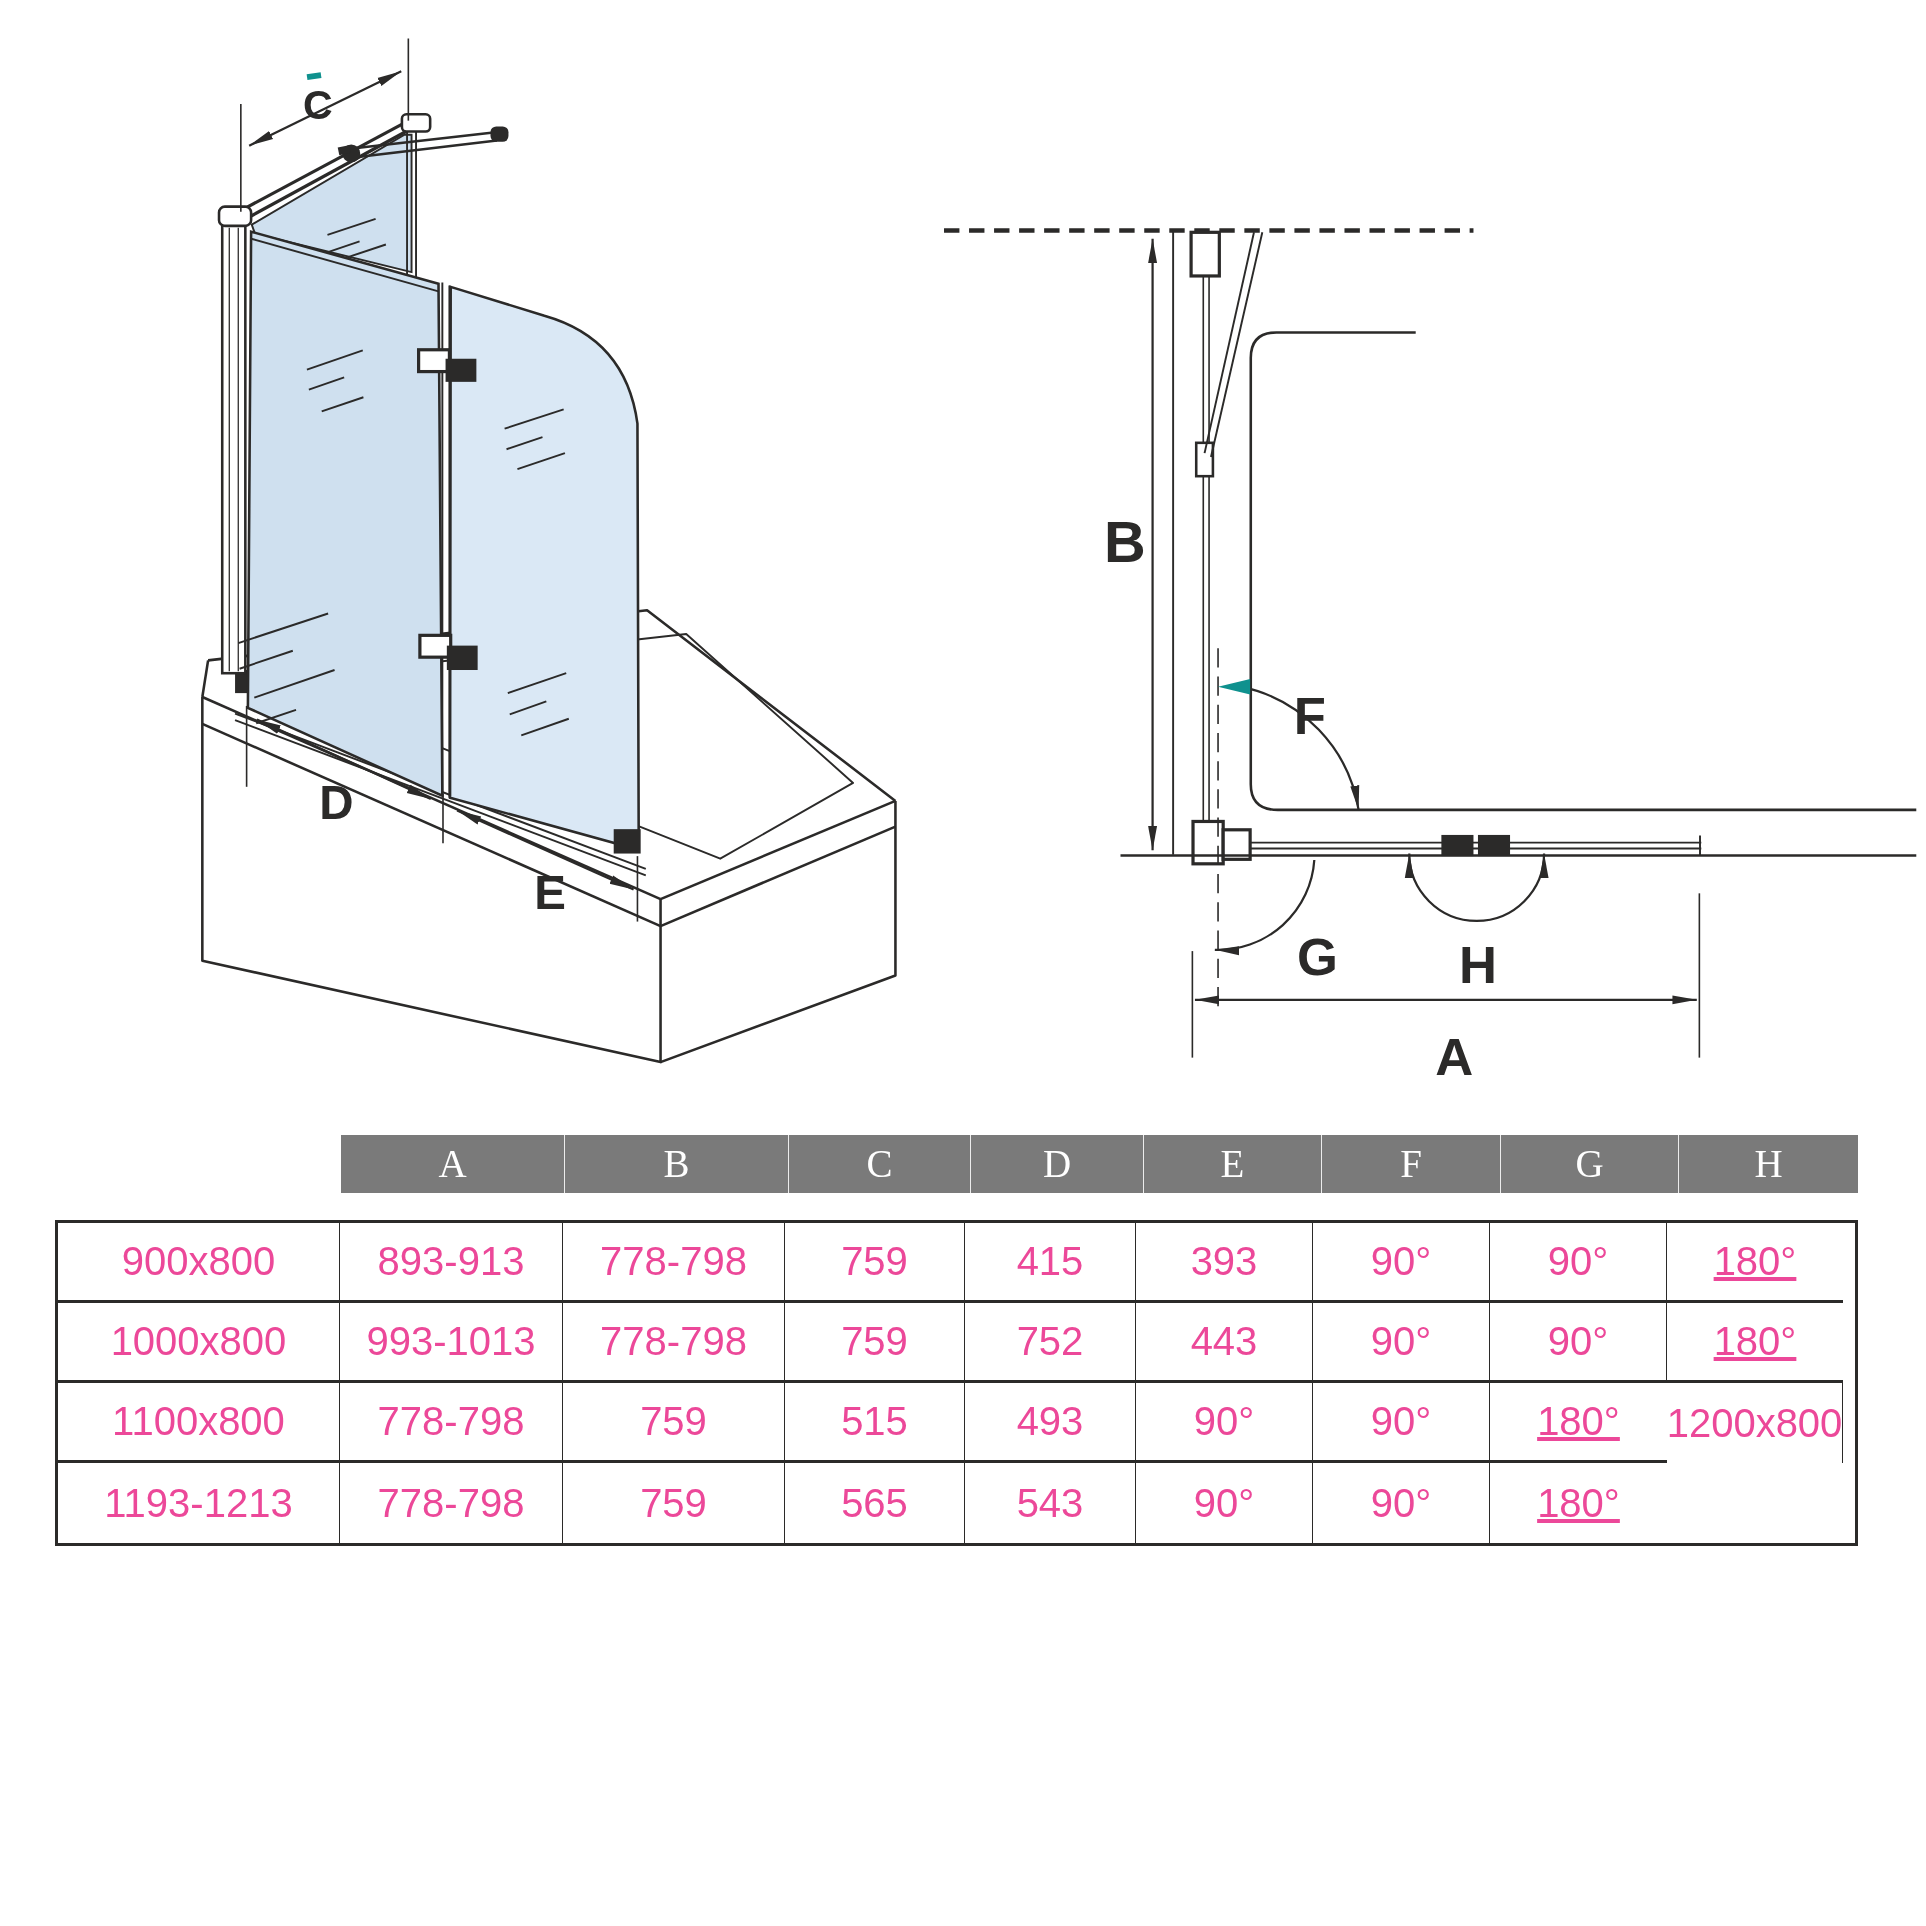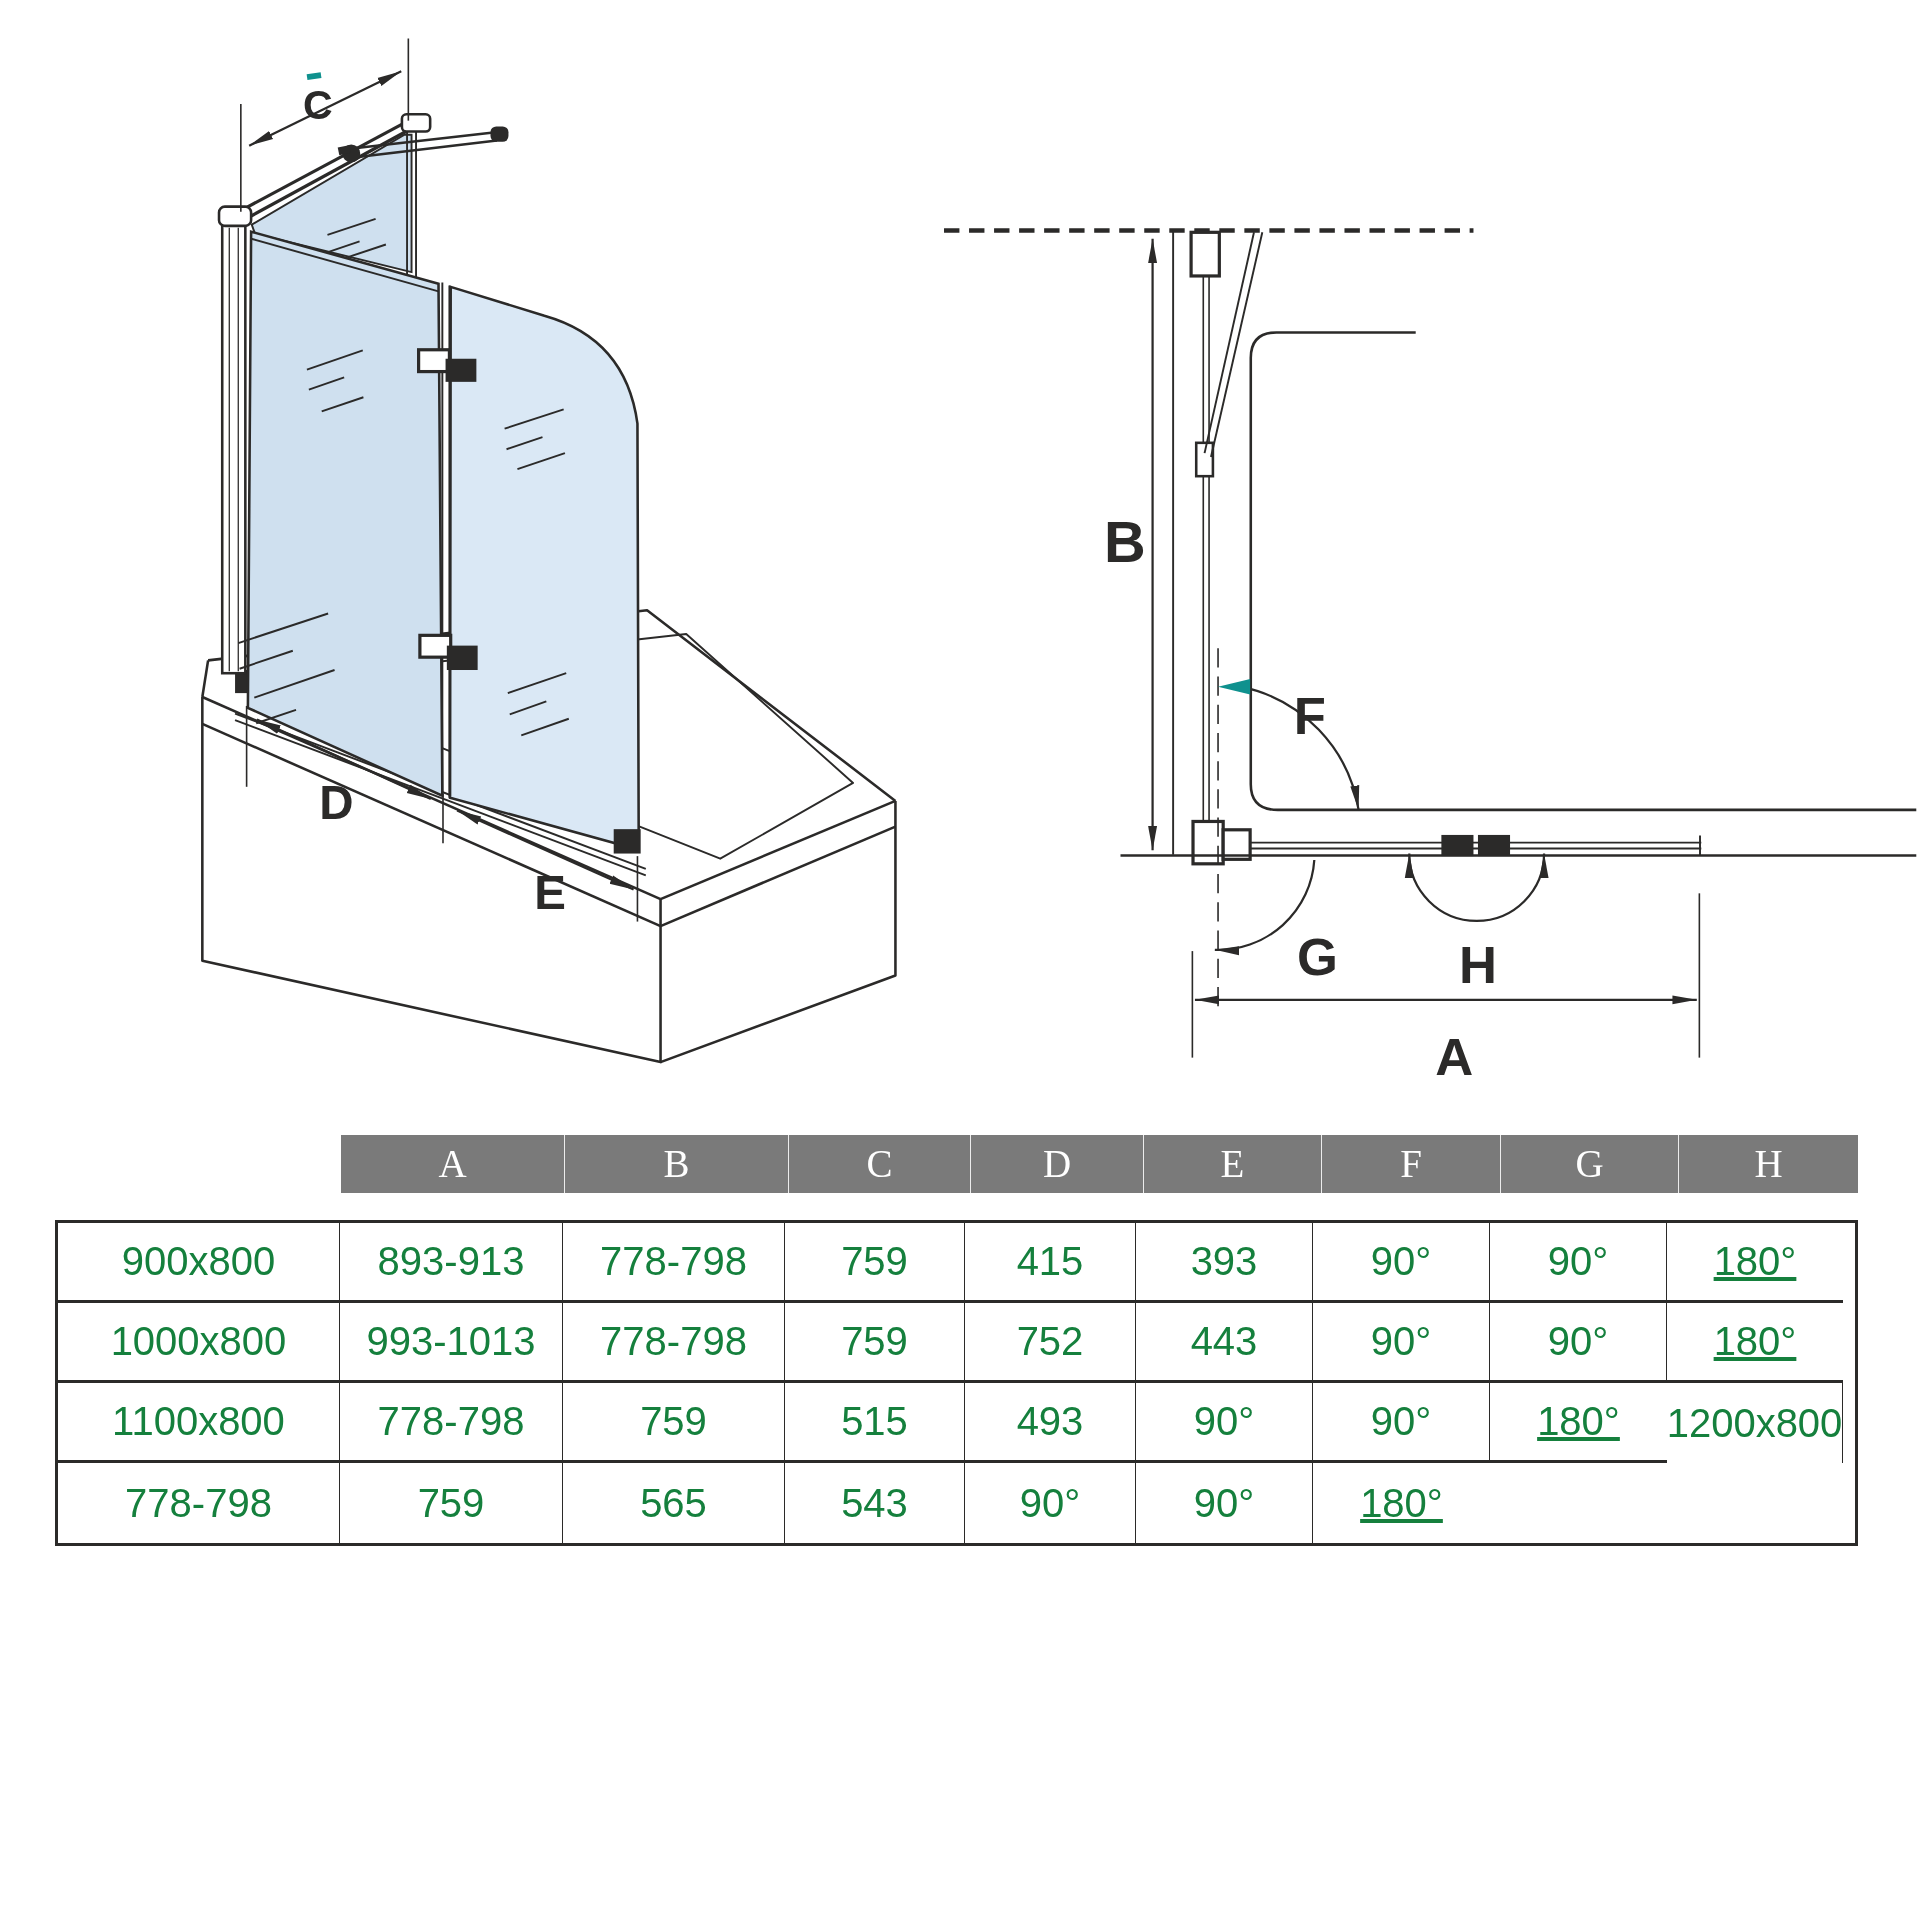--- a/index.html
+++ b/index.html
@@ -21,21 +21,21 @@
     background:#7a7a7a;display:flex;}
   .dims-col{height:100%;display:flex;align-items:center;justify-content:center;
     color:#ffffff;font-family:"Liberation Serif",serif;font-weight:normal;
     font-size:39px;border-left:1.9px solid #ececec;box-sizing:border-box;}
   .dims-col:first-child{border-left:none;}
   .dims-body{position:absolute;left:0;top:87px;width:1803px;
     border:3.2px solid #2b2a29;box-sizing:border-box;display:grid;
     grid-template-columns:282px 223px 222px 180px 171px 177px 177px 177px 176px;
     grid-auto-rows:80px;}
   .cell{display:flex;align-items:center;justify-content:center;
-    font-size:40px;color:#15803d;border-right:1.9px solid #2b2a29;
+    font-size:40px;color:#ec4899;border-right:1.9px solid #2b2a29;
     border-bottom:3.2px solid #2b2a29;box-sizing:border-box;background:#fff;}
   .cell.lastcol{border-right:none;text-decoration:underline;}
   .cell.lastrow{border-bottom:none;}
 </style>
 </head>
 <body>
 
 <div class="stage">
 
   <svg id="leftDiag" class="diagram" viewBox="0 0 1500 1700" xmlns="http://www.w3.org/2000/svg">
@@ -263,20 +263,21 @@
       <div class="cell">1100x800</div>
       <div class="cell">778-798</div>
       <div class="cell">759</div>
       <div class="cell">515</div>
       <div class="cell">493</div>
       <div class="cell">90°</div>
       <div class="cell">90°</div>
       <div class="cell lastcol">180°</div>
 
       <div class="cell lastrow">1200x800</div>
+      <div class="cell lastrow">1193-1213</div>
       <div class="cell lastrow">778-798</div>
       <div class="cell lastrow">759</div>
       <div class="cell lastrow">565</div>
       <div class="cell lastrow">543</div>
       <div class="cell lastrow">90°</div>
       <div class="cell lastrow">90°</div>
       <div class="cell lastrow lastcol">180°</div>
     </div>
   </div>
 </div>

